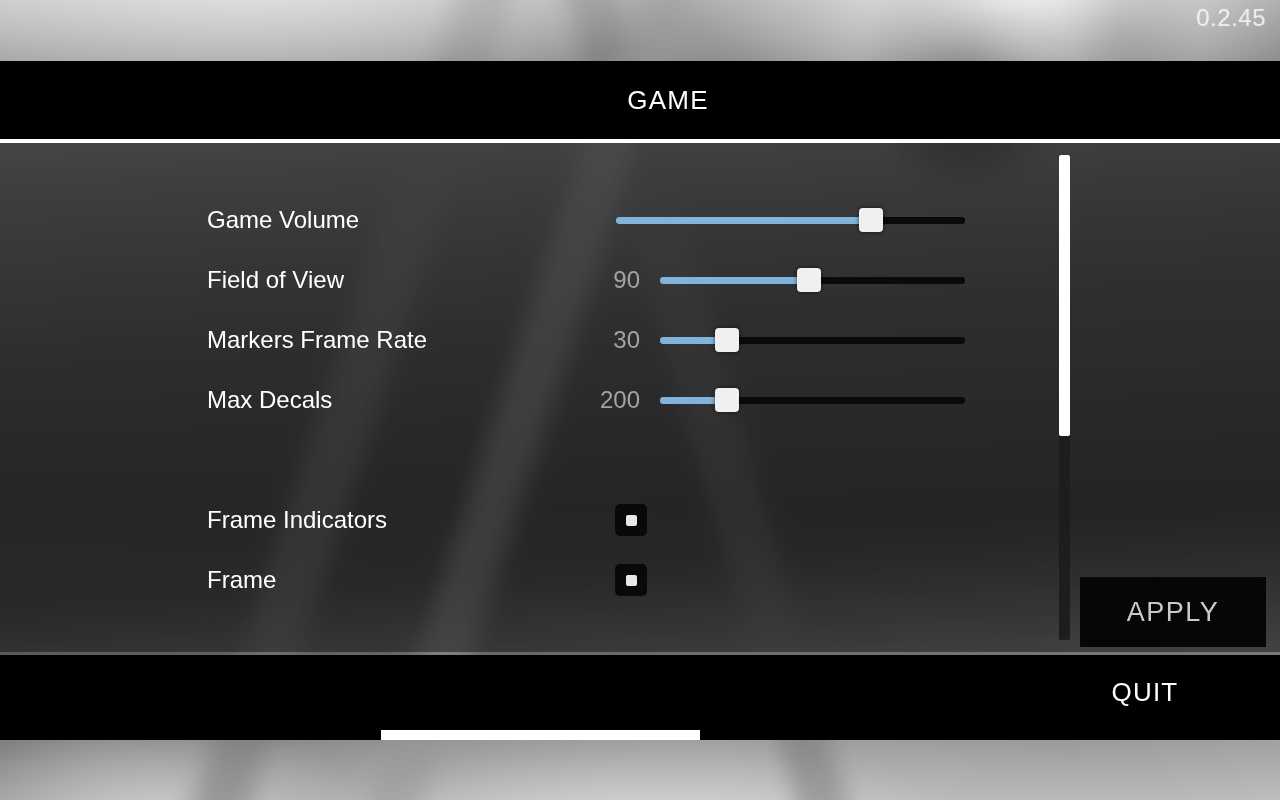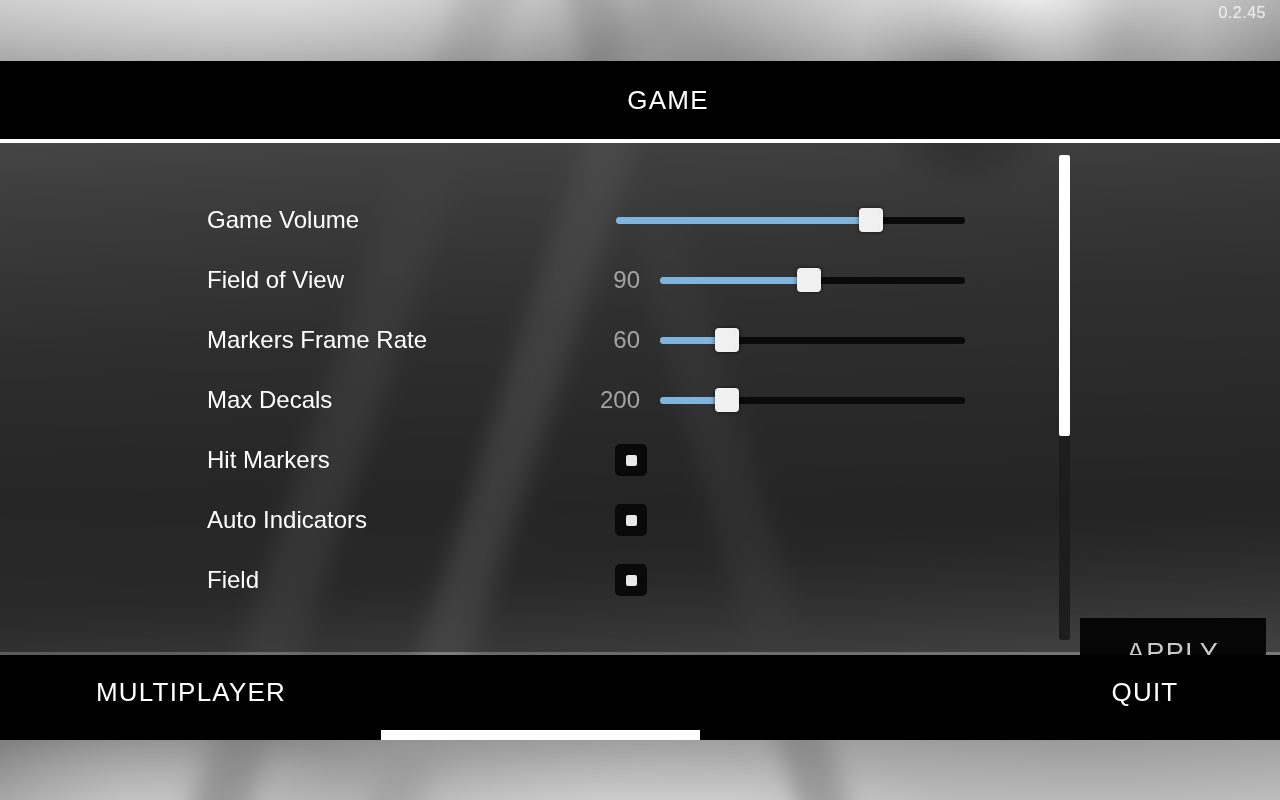--- a/index.html
+++ b/index.html
@@ -51,21 +51,21 @@
     position: absolute;
     left: 0; top: 140px; right: 0; height: 512px;
     background: rgba(0,0,0,0.45);
   }
 
   
   .timer {
     position: absolute;
     top: 4px;
     right: 14px;
-    font-size: 16px;
+    font-size: 24px;
     color: rgba(255,255,255,0.72);
     letter-spacing: 0.5px;
     text-shadow: 0 0 2px rgba(255,255,255,0.25);
   }
 
   
   .top-tabs {
     position: absolute;
     left: 0; top: 61px;
     width: 1280px; height: 78px;
@@ -197,21 +197,20 @@
     height: 70px;
     background: #060606;
     color: #c9c9c9;
     font-size: 27px;
     letter-spacing: 1.5px;
     display: flex;
     align-items: center;
     justify-content: center;
     cursor: pointer;
     user-select: none;
-    margin-top: 41px;
   }
 
   
   .bottom-nav {
     position: absolute;
     left: 0; top: 655px;
     width: 1280px; height: 85px;
     background: #000;
   }
   .bn-item {
@@ -271,74 +270,65 @@
         <div class="slider" style="left:260px; width:305px">
           <div class="fill" id="fill-1" style="width: 49%;"></div>
           <div class="knob" id="knob-1" style="left: 49%;"></div>
         </div>
       </div>
     </div>
 
     <div class="opt-row" style="top:167px">
       <div class="opt-label">Markers Frame Rate</div>
       <div class="opt-control">
-        <div class="opt-value">60</div>
+        <div class="opt-value">30</div>
         <div class="slider" style="left:260px; width:305px">
           <div class="fill" id="fill-2" style="width: 22%;"></div>
           <div class="knob" id="knob-2" style="left: 22%;"></div>
         </div>
       </div>
     </div>
 
     <div class="opt-row" style="top:227px">
       <div class="opt-label">Max Decals</div>
       <div class="opt-control">
         <div class="opt-value">200</div>
         <div class="slider" style="left:260px; width:305px">
           <div class="fill" id="fill-3" style="width: 22%;"></div>
           <div class="knob" id="knob-3" style="left: 22%;"></div>
         </div>
       </div>
     </div>
 
-    <div class="opt-row" style="top:287px">
-      <div class="opt-label">Hit Markers</div>
+
+    <div class="opt-row" style="top:347px">
+      <div class="opt-label">Frame Indicators</div>
       <div class="opt-control">
         <div class="checkbox">
           <div class="mark"></div>
         </div>
       </div>
     </div>
 
-    <div class="opt-row" style="top:347px">
-      <div class="opt-label">Auto Indicators</div>
-      <div class="opt-control">
-        <div class="checkbox">
-          <div class="mark"></div>
-        </div>
-      </div>
-    </div>
-
     <div class="opt-row" style="top:407px">
-      <div class="opt-label">Field</div>
+      <div class="opt-label">Frame</div>
       <div class="opt-control">
         <div class="checkbox">
           <div class="mark"></div>
         </div>
       </div>
     </div>
 
 
   </div>
 
   <div class="scrollbar">
     <div class="thumb" id="scroll-thumb" style="top: 0%; height: 58%;"></div>
   </div>
 
   <div class="apply-btn">APPLY</div>
 
   <div class="bottom-nav">
-    <div class="bn-item" style="left:64px; width:254px">MULTIPLAYER</div>
     <div class="bn-item" style="left:1040px; width:210px">QUIT</div>
   </div>
   <div class="bn-underline"></div>
 
 </div>
 
 </body></html>

